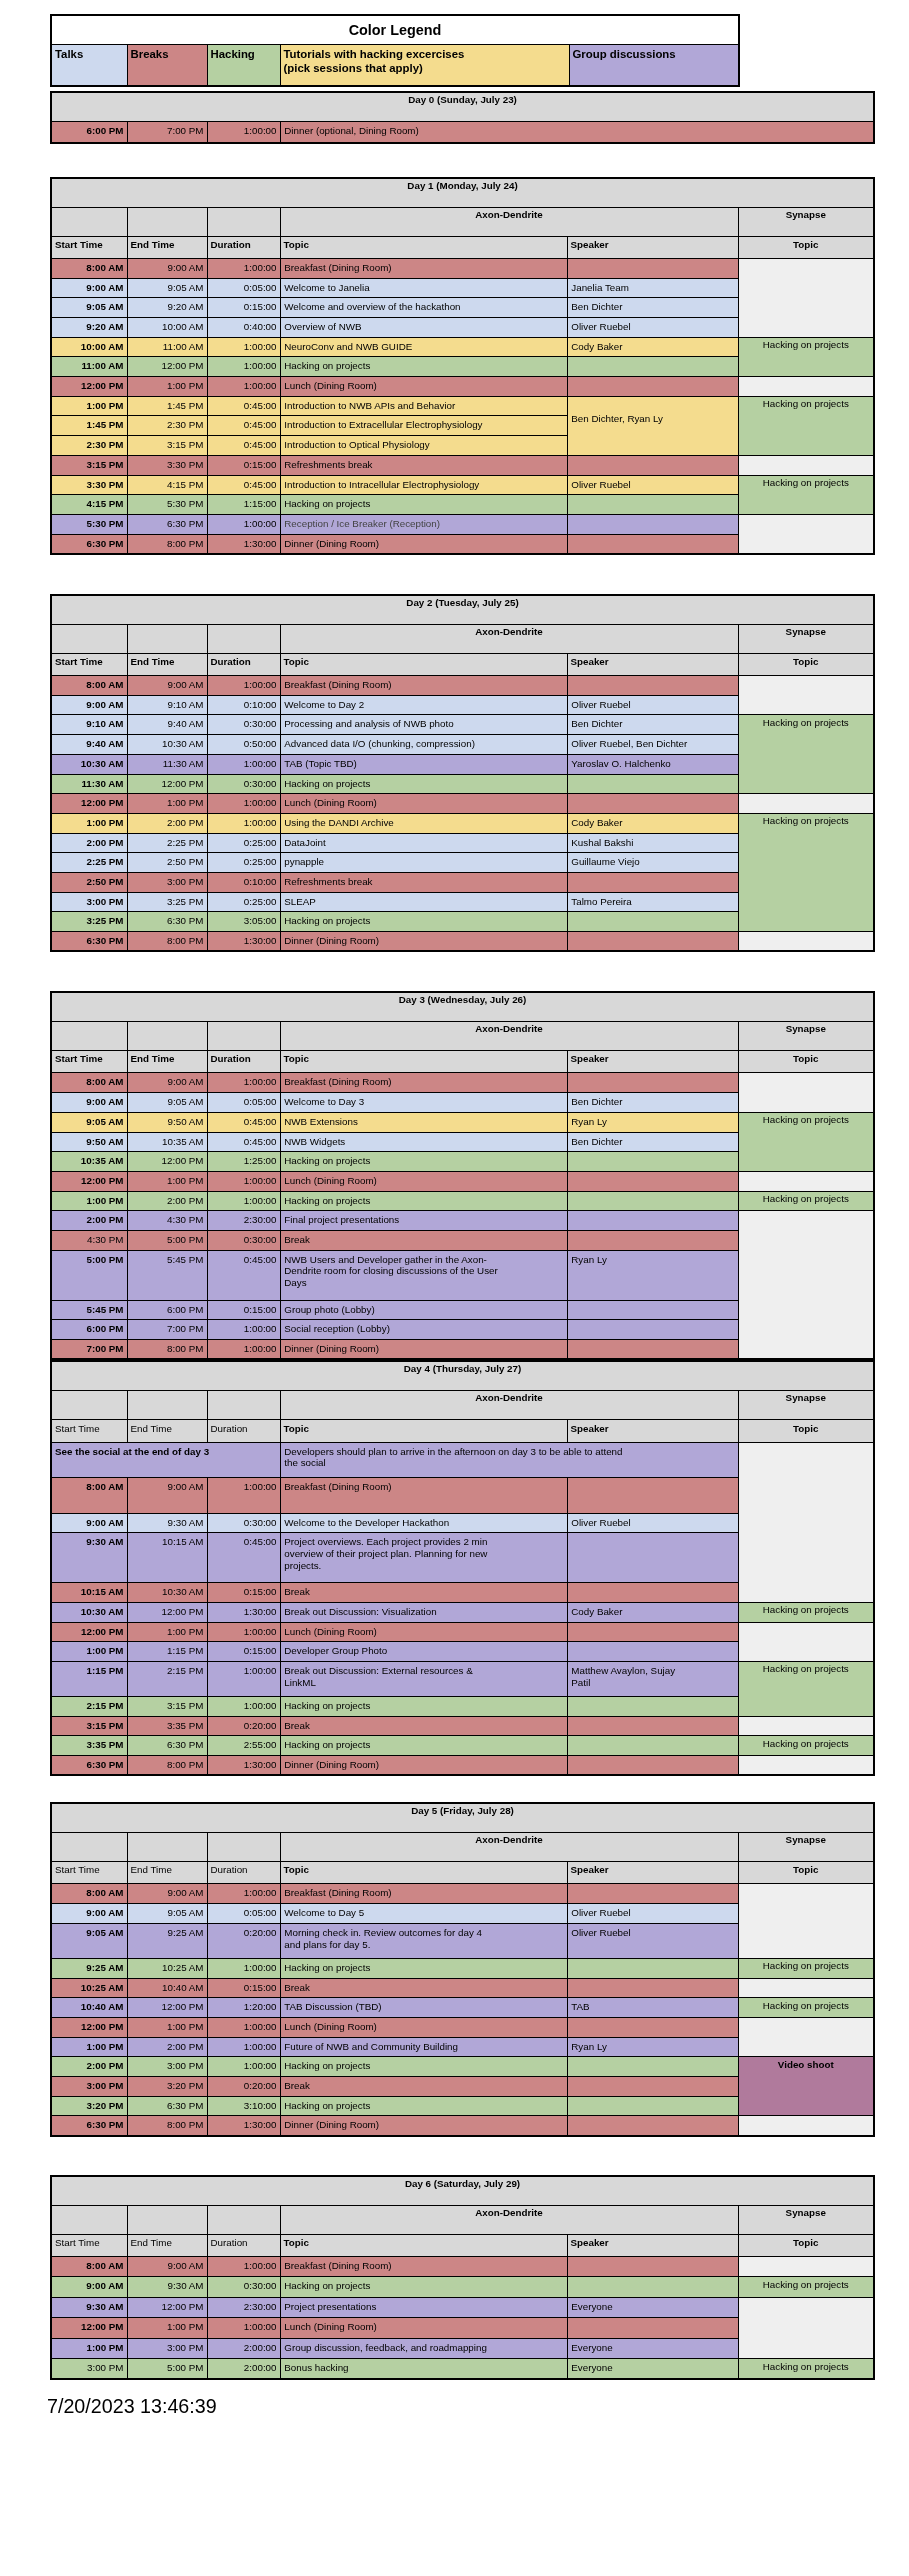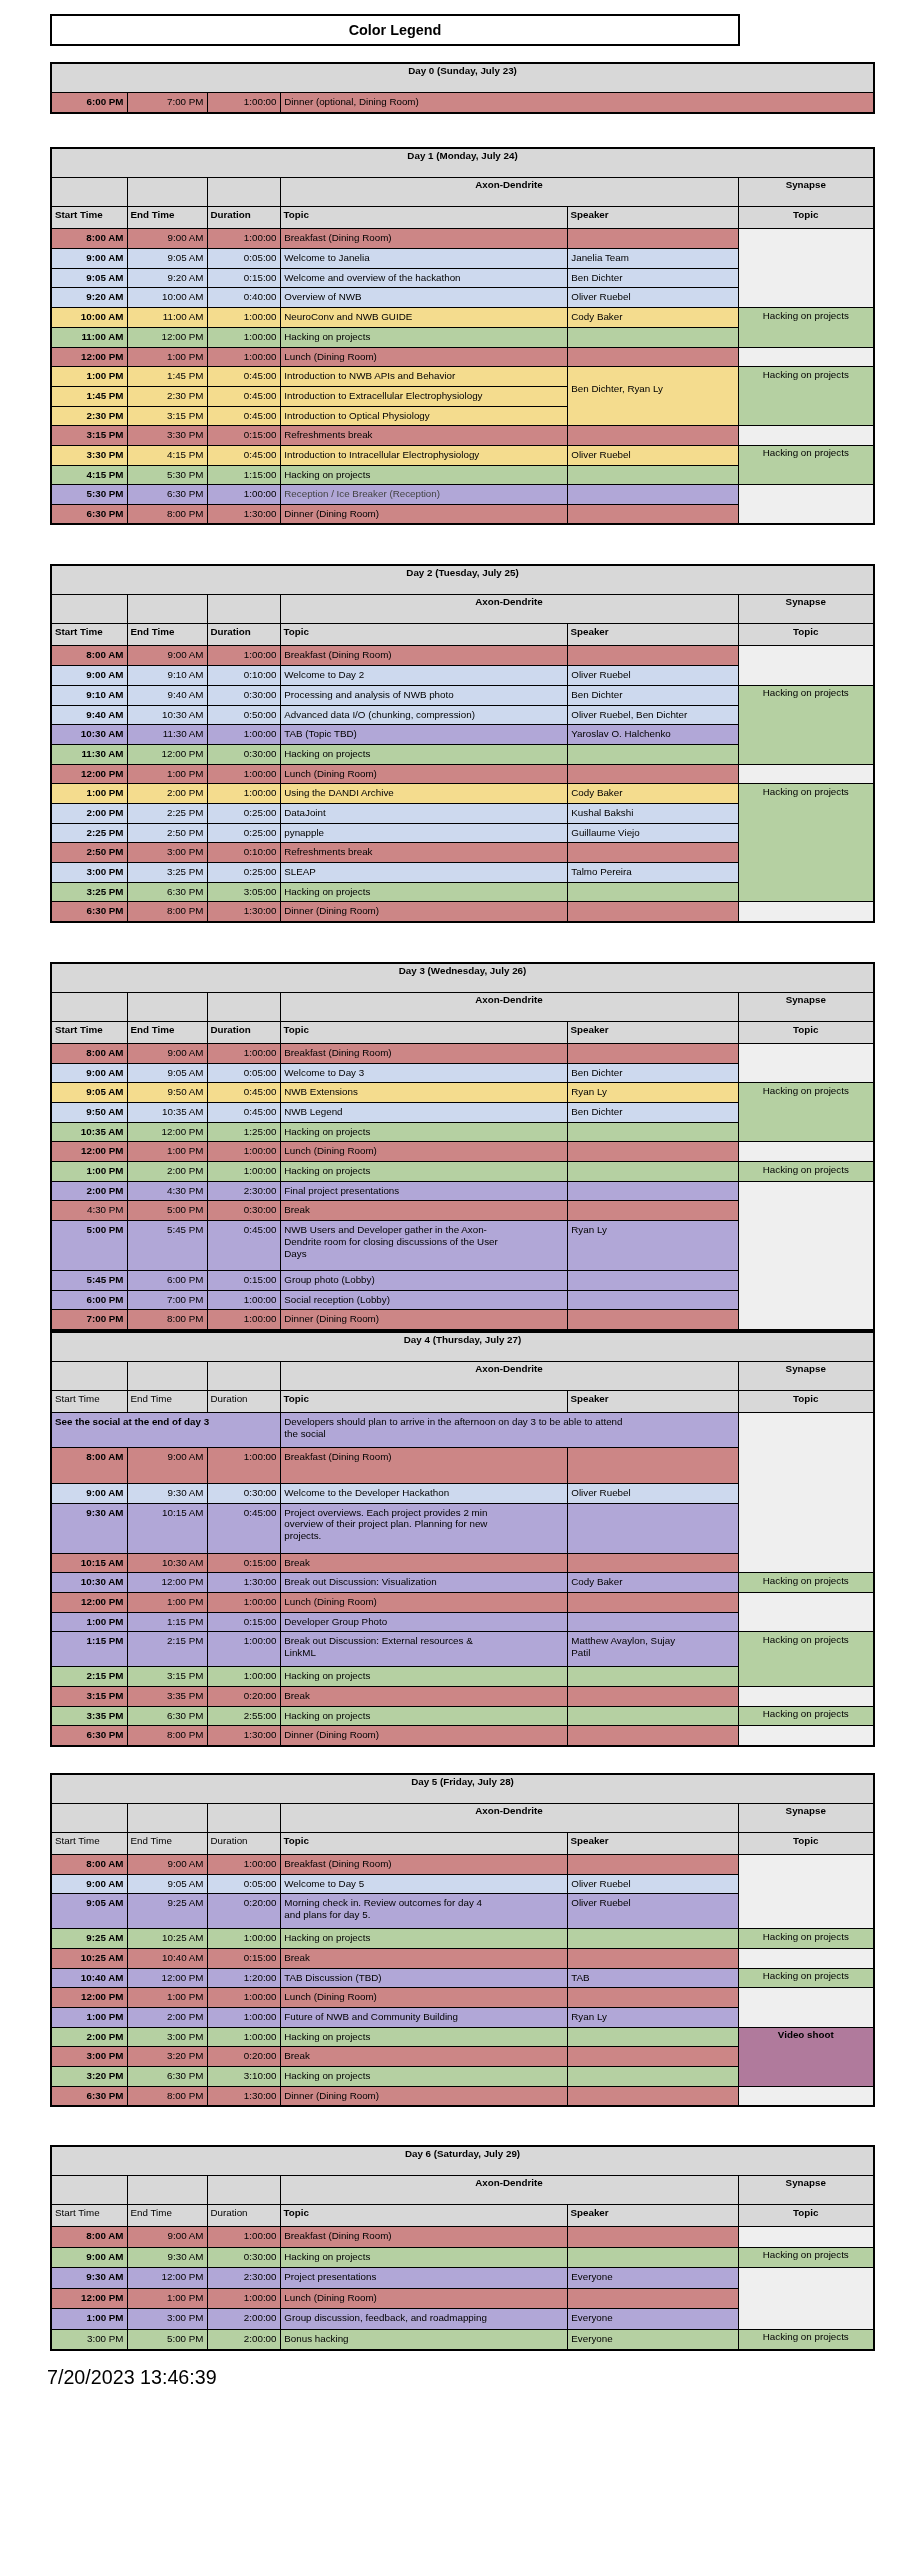--- a/index.html
+++ b/index.html
@@ -17,21 +17,21 @@
   td.lg-item{height:36px;vertical-align:top;text-align:left;font-size:11.4px;font-weight:700;padding:2.3px 3px;white-space:pre-line;line-height:1.25;}
 
   
   .section-title{width:824px;text-align:center;font-size:26.5px;font-weight:400;line-height:1.2;}
   .st-user{margin:7.6px 0 9px 0;}
   .st-dev{margin:45px 0 33px 0;}
 
   
   table.sched{border-collapse:collapse;table-layout:fixed;border:2.3px solid #000;width:824px;}
   table.sched td{border:1.5px solid #000;font-size:9.8px;line-height:1.2;vertical-align:top;overflow:hidden;}
-  .tbl-day0{margin-top:16px;}
+  .tbl-day0{margin-top:4px;}
   .tbl-day1{margin-top:33px;}
   .tbl-day2{margin-top:39px;}
   .tbl-day3{margin-top:39px;}
   .tbl-day5{margin-top:26px;}
   .tbl-day6{margin-top:38px;}
 
   td.daytitle{background:var(--c-headerGray);font-size:15px;font-weight:700;text-align:center;vertical-align:middle;height:26px;border-bottom:2.3px solid #000;}
   td.vcell{background:var(--c-headerGray);height:26px;}
   td.venue{background:var(--c-headerGray);font-size:14.4px;font-weight:700;text-align:center;vertical-align:middle;}
   td.ch{background:var(--c-headerGray);font-size:9.8px;font-weight:400;text-align:left;vertical-align:middle;padding:2.3px 3px;height:16.7px;border-bottom:2.3px solid #000;}
@@ -69,20 +69,28 @@
         <colgroup>
           <col style="width: 76px;">
           <col style="width: 80px;">
           <col style="width: 73px;">
           <col style="width: 289px;">
           <col style="width: 170px;">
         </colgroup>
         <tbody>
           <tr>
             <td class="lg-title" colspan="5">Color Legend</td>
+          </tr>
+          <tr>
+            <td class="lg-item" style="background: var(--c-talks);">Talks</td>
+            <td class="lg-item" style="background: var(--c-breaks);">Breaks</td>
+            <td class="lg-item" style="background: var(--c-hacking);">Hacking</td>
+            <td class="lg-item" style="background: var(--c-tutorials);">Tutorials with hacking excercises
+(pick sessions that apply)</td>
+            <td class="lg-item" style="background: var(--c-groups);">Group discussions</td>
           </tr>
         </tbody>
       </table>
     </div>
   <div id="tables-root">
       <table class="sched tbl-day0">
         <colgroup>
           <col style="width: 76px;">
           <col style="width: 80px;">
           <col style="width: 73px;">
@@ -423,21 +431,21 @@
             <td class="time rowcell">9:50 AM</td>
             <td class="time rowcell">0:45:00</td>
             <td class="topic thickL rowcell" colspan="1">NWB Extensions</td>
             <td class="speaker rowcell">Ryan Ly</td>
             <td class="syn syn-hacking" rowspan="3">Hacking on projects</td>
           </tr>
           <tr class="c-talks" style="height: 19.7px;">
             <td class="time start rowcell">9:50 AM</td>
             <td class="time rowcell">10:35 AM</td>
             <td class="time rowcell">0:45:00</td>
-            <td class="topic thickL rowcell" colspan="1">NWB Legend</td>
+            <td class="topic thickL rowcell" colspan="1">NWB Widgets</td>
             <td class="speaker rowcell">Ben Dichter</td>
           </tr>
           <tr class="c-hacking" style="height: 19.7px;">
             <td class="time start rowcell">10:35 AM</td>
             <td class="time rowcell">12:00 PM</td>
             <td class="time rowcell">1:25:00</td>
             <td class="topic thickL rowcell" colspan="1">Hacking on projects</td>
             <td class="speaker rowcell"></td>
           </tr>
           <tr class="c-breaks" style="height: 19.7px;">

